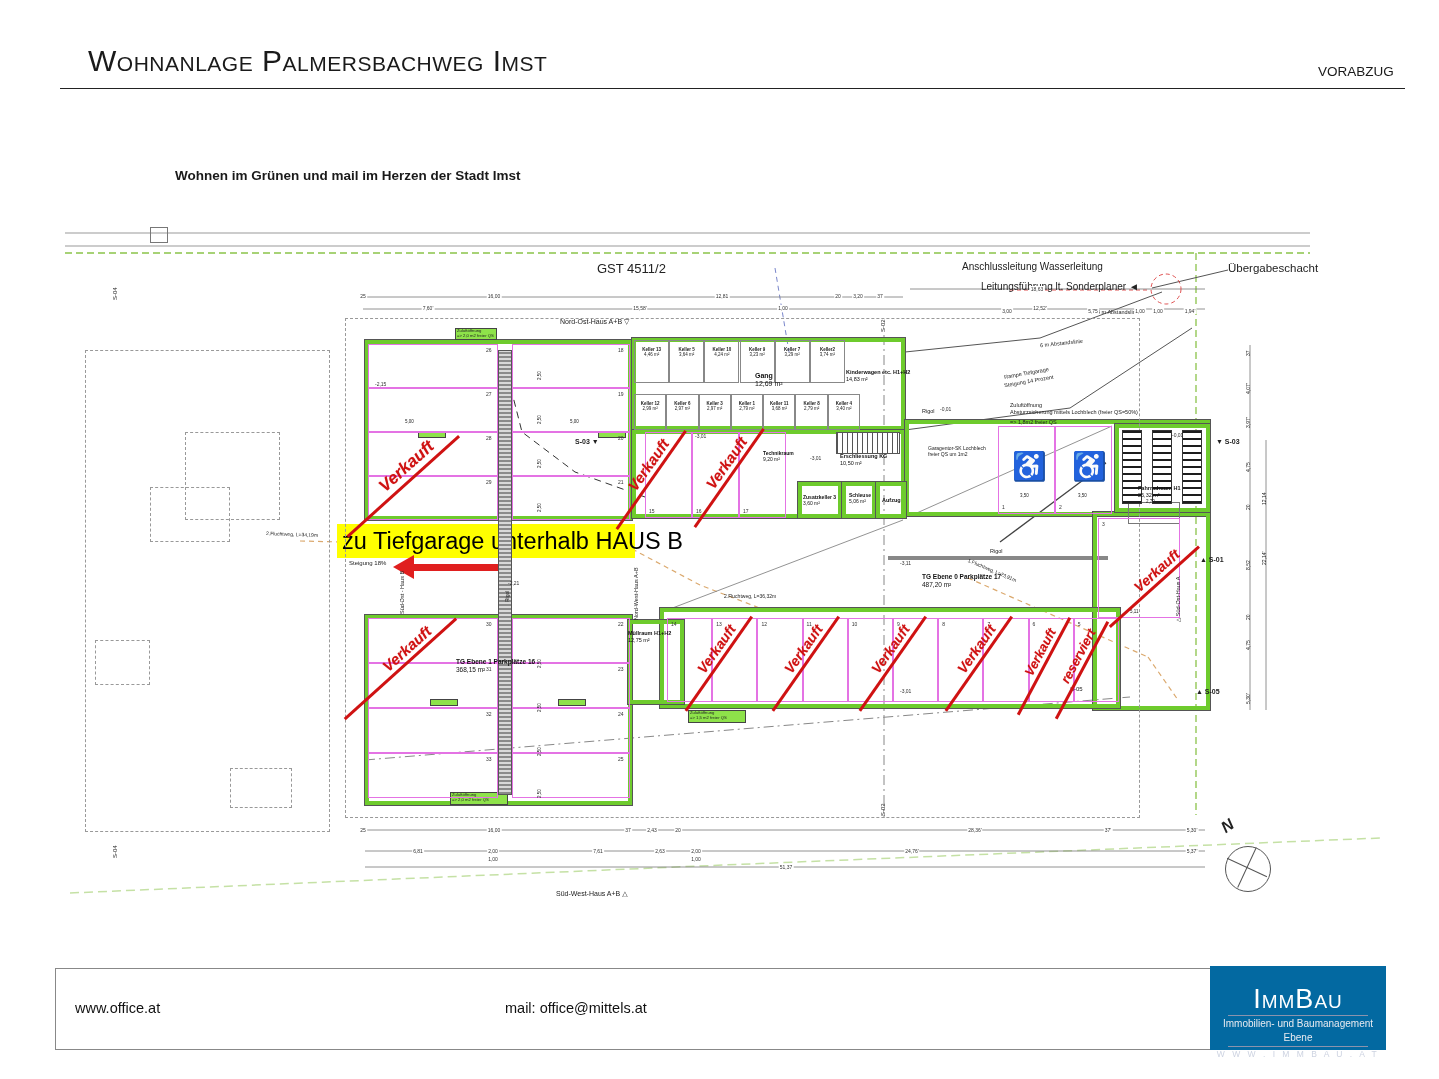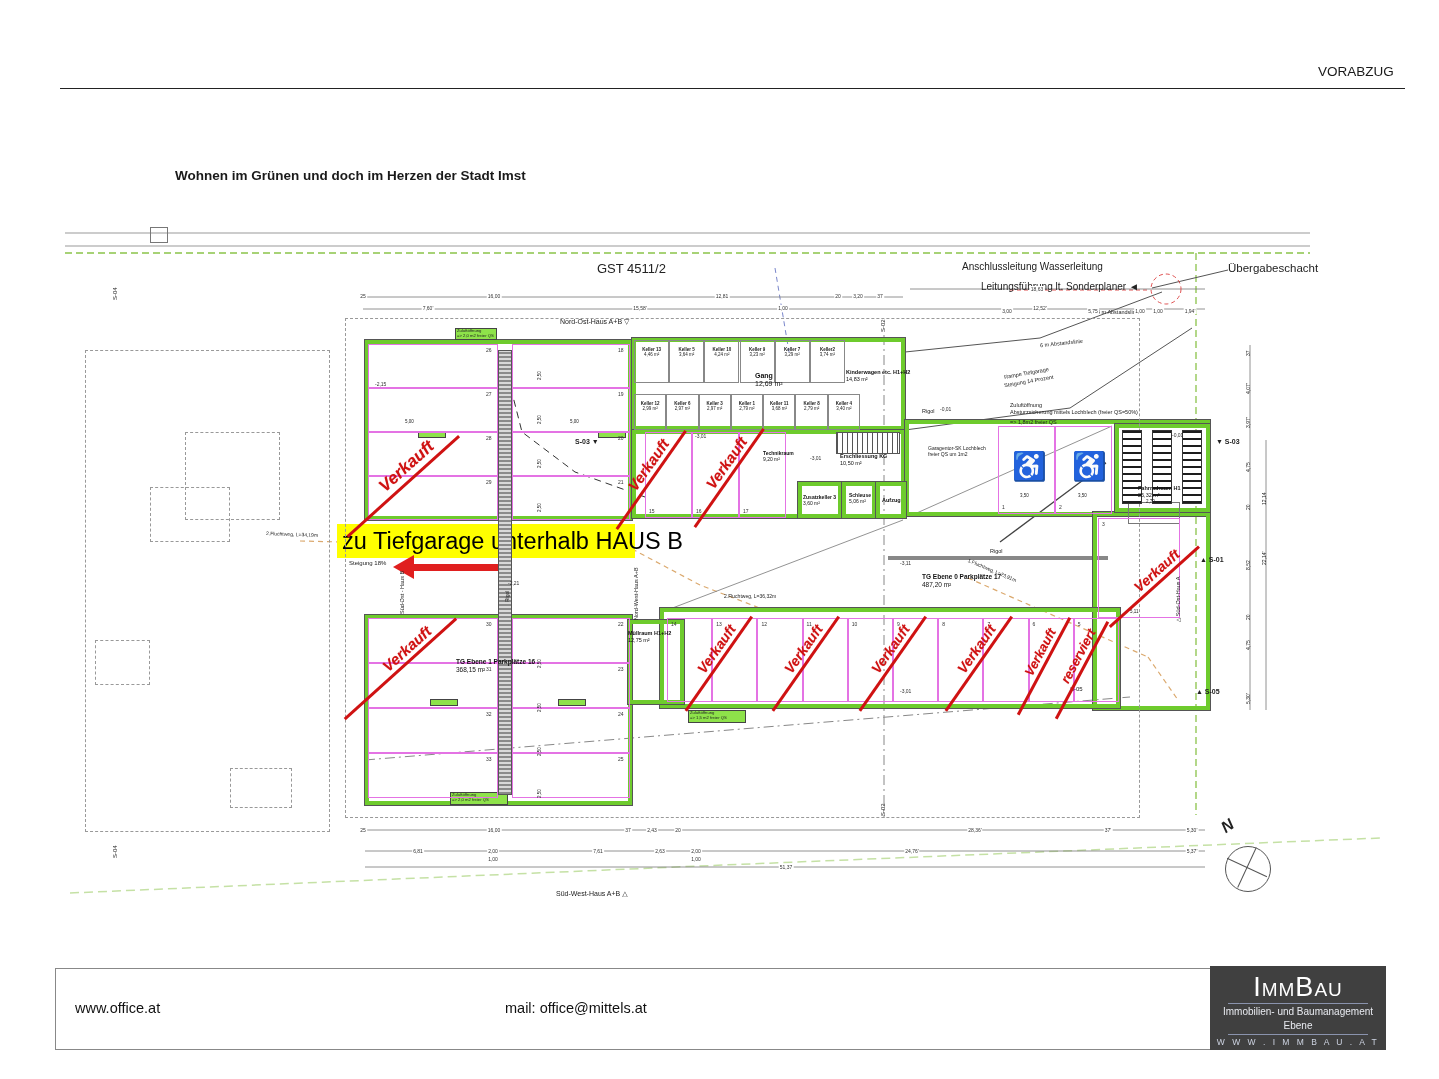--- a/index.html
+++ b/index.html
@@ -35,34 +35,35 @@
   #banner{left:337px;top:524px;width:298px;height:34px;background:#ffff00;color:#000;font-size:23.5px;line-height:34px;padding-left:5px;white-space:nowrap;box-sizing:border-box;}
   #arrow-line{left:413px;top:564px;width:88px;height:7px;background:#e01f1f;}
   #arrow-head{left:393px;top:555px;width:0;height:0;border-top:12px solid transparent;border-bottom:12px solid transparent;border-right:21px solid #e01f1f;}
   
   #compass-circle{left:1225px;top:846px;width:44px;height:44px;border:1.5px solid #555;border-radius:50%;}
   .compass-line{position:absolute;left:1225px;top:867px;width:44px;height:0;border-top:1.2px solid #555;transform-origin:center;}
   
   #ftr-box{left:55px;top:968px;width:1330px;height:82px;border:1px solid #888;box-sizing:border-box;}
   #ftr-web{left:75px;top:1000px;font-size:14.5px;color:#111;}
   #ftr-mail{left:505px;top:1000px;font-size:14.5px;color:#111;}
-  #logo{left:1210px;top:966px;width:176px;height:84px;background:#404040;color:#fff;text-align:center;box-sizing:border-box;padding-top:6px;}
+  #logo{left:1210px;top:966px;width:176px;height:84px;background:#0369a1;color:#fff;text-align:center;box-sizing:border-box;padding-top:18px;}
   #logo .nm{font-size:27px;font-variant:small-caps;letter-spacing:1px;line-height:30px;}
   #logo .dv{width:80%;margin:1px auto;border-top:1px solid #8a93ad;}
   #logo .l1{font-size:10px;color:#e8eaf0;line-height:14px;}
   #logo .l2{font-size:8.5px;color:#cdd3e1;letter-spacing:2.5px;line-height:13px;}
 </style>
 </head>
 <body>
 
 <div id="page">
 
+  <div class="abs" id="hdr-title">Wohnanlage Palmersbachweg Imst</div>
   <div class="abs" id="hdr-line"></div>
   <div class="abs" id="hdr-status">VORABZUG</div>
-  <div class="abs" id="tb-sub">Wohnen im Grünen und doch im Herzen der Stadt Imst</div>
+  <div class="abs" id="tb-sub">Wohnen im Grünen und mail im Herzen der Stadt Imst</div>
 
   <div id="plan">
     <svg id="plan-svg" width="1439" height="1079" style="position:absolute;left:0;top:0;">
         <polyline points="65,233 1310,233" fill="none" stroke="#999" stroke-width="1"></polyline>
         <polyline points="65,246 1310,246" fill="none" stroke="#999" stroke-width="1"></polyline>
         <polyline points="65,253 1310,253" fill="none" stroke="#8bc34a" stroke-width="1.3" stroke-dasharray="7,4"></polyline>
         <polyline points="1196,253 1196,815" fill="none" stroke="#8bc34a" stroke-width="1.3" stroke-dasharray="7,4"></polyline>
         <polyline points="70,893 700,866 1380,838" fill="none" stroke="#c5e1a5" stroke-width="1.5" stroke-dasharray="9,5"></polyline>
         <polyline points="1010,290 1148,290" fill="none" stroke="#e05252" stroke-width="1" stroke-dasharray="4,3"></polyline>
         <polyline points="1152,288 1228,270" fill="none" stroke="#555" stroke-width="1"></polyline>

